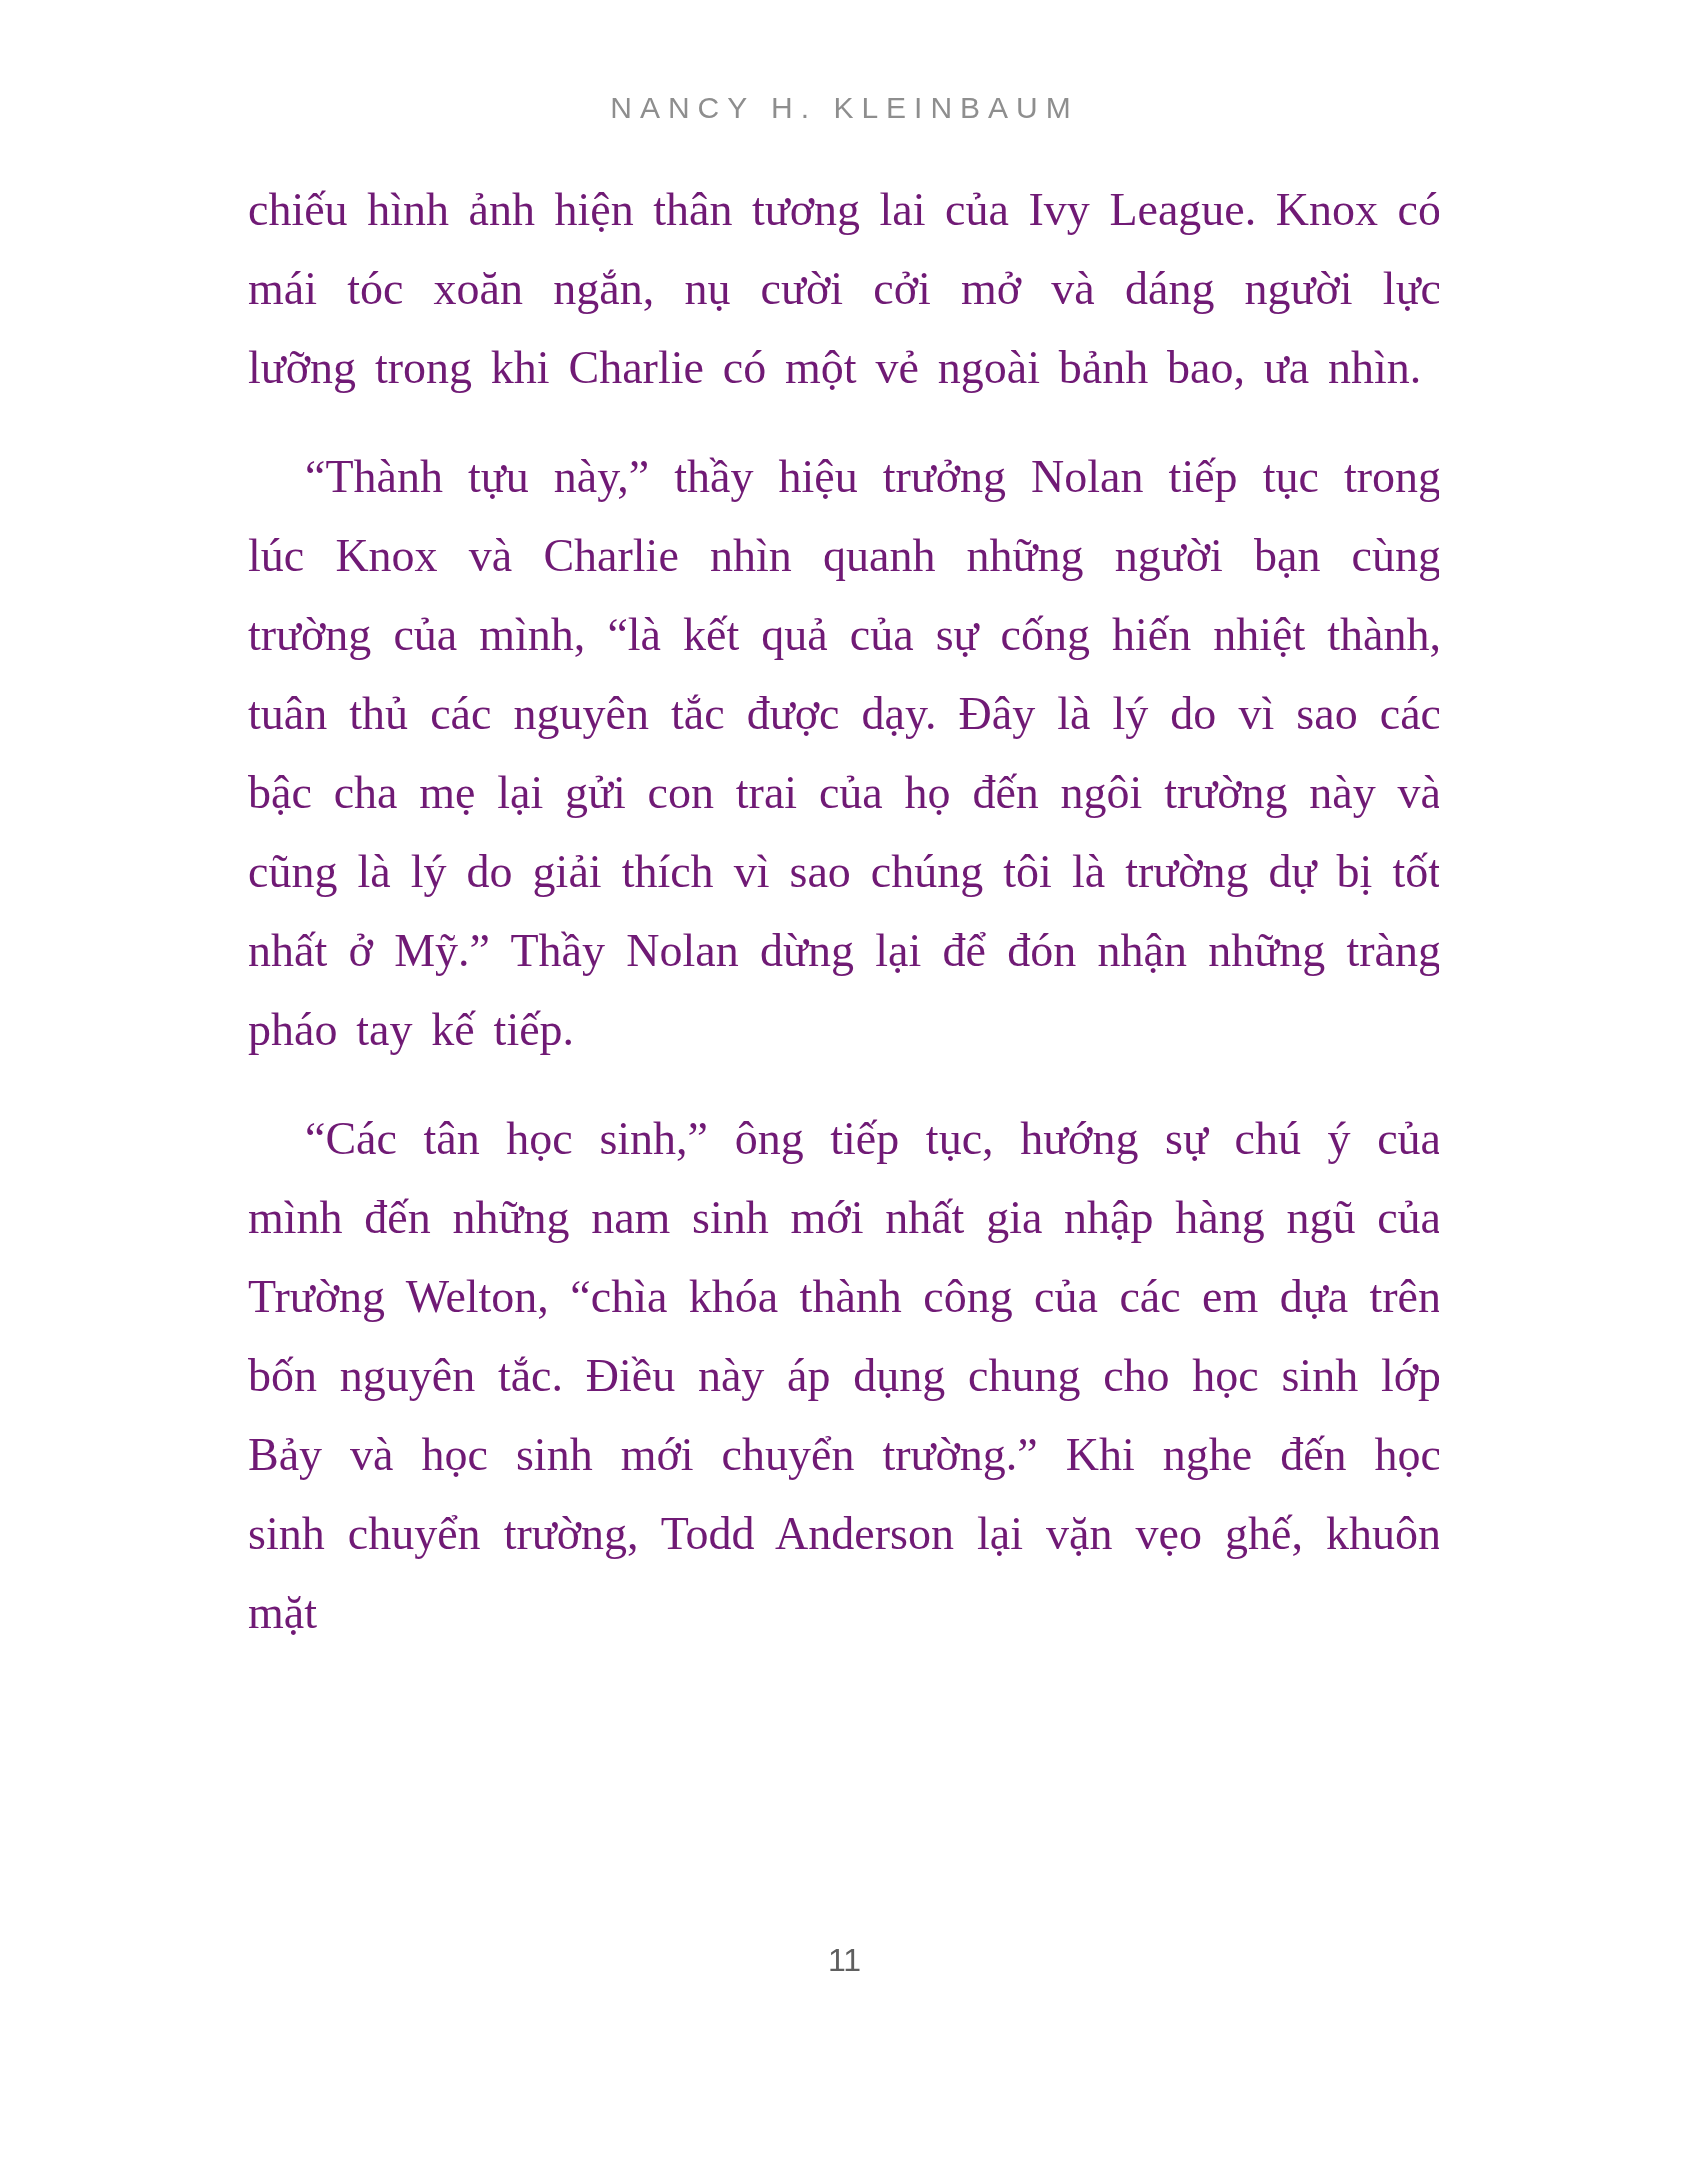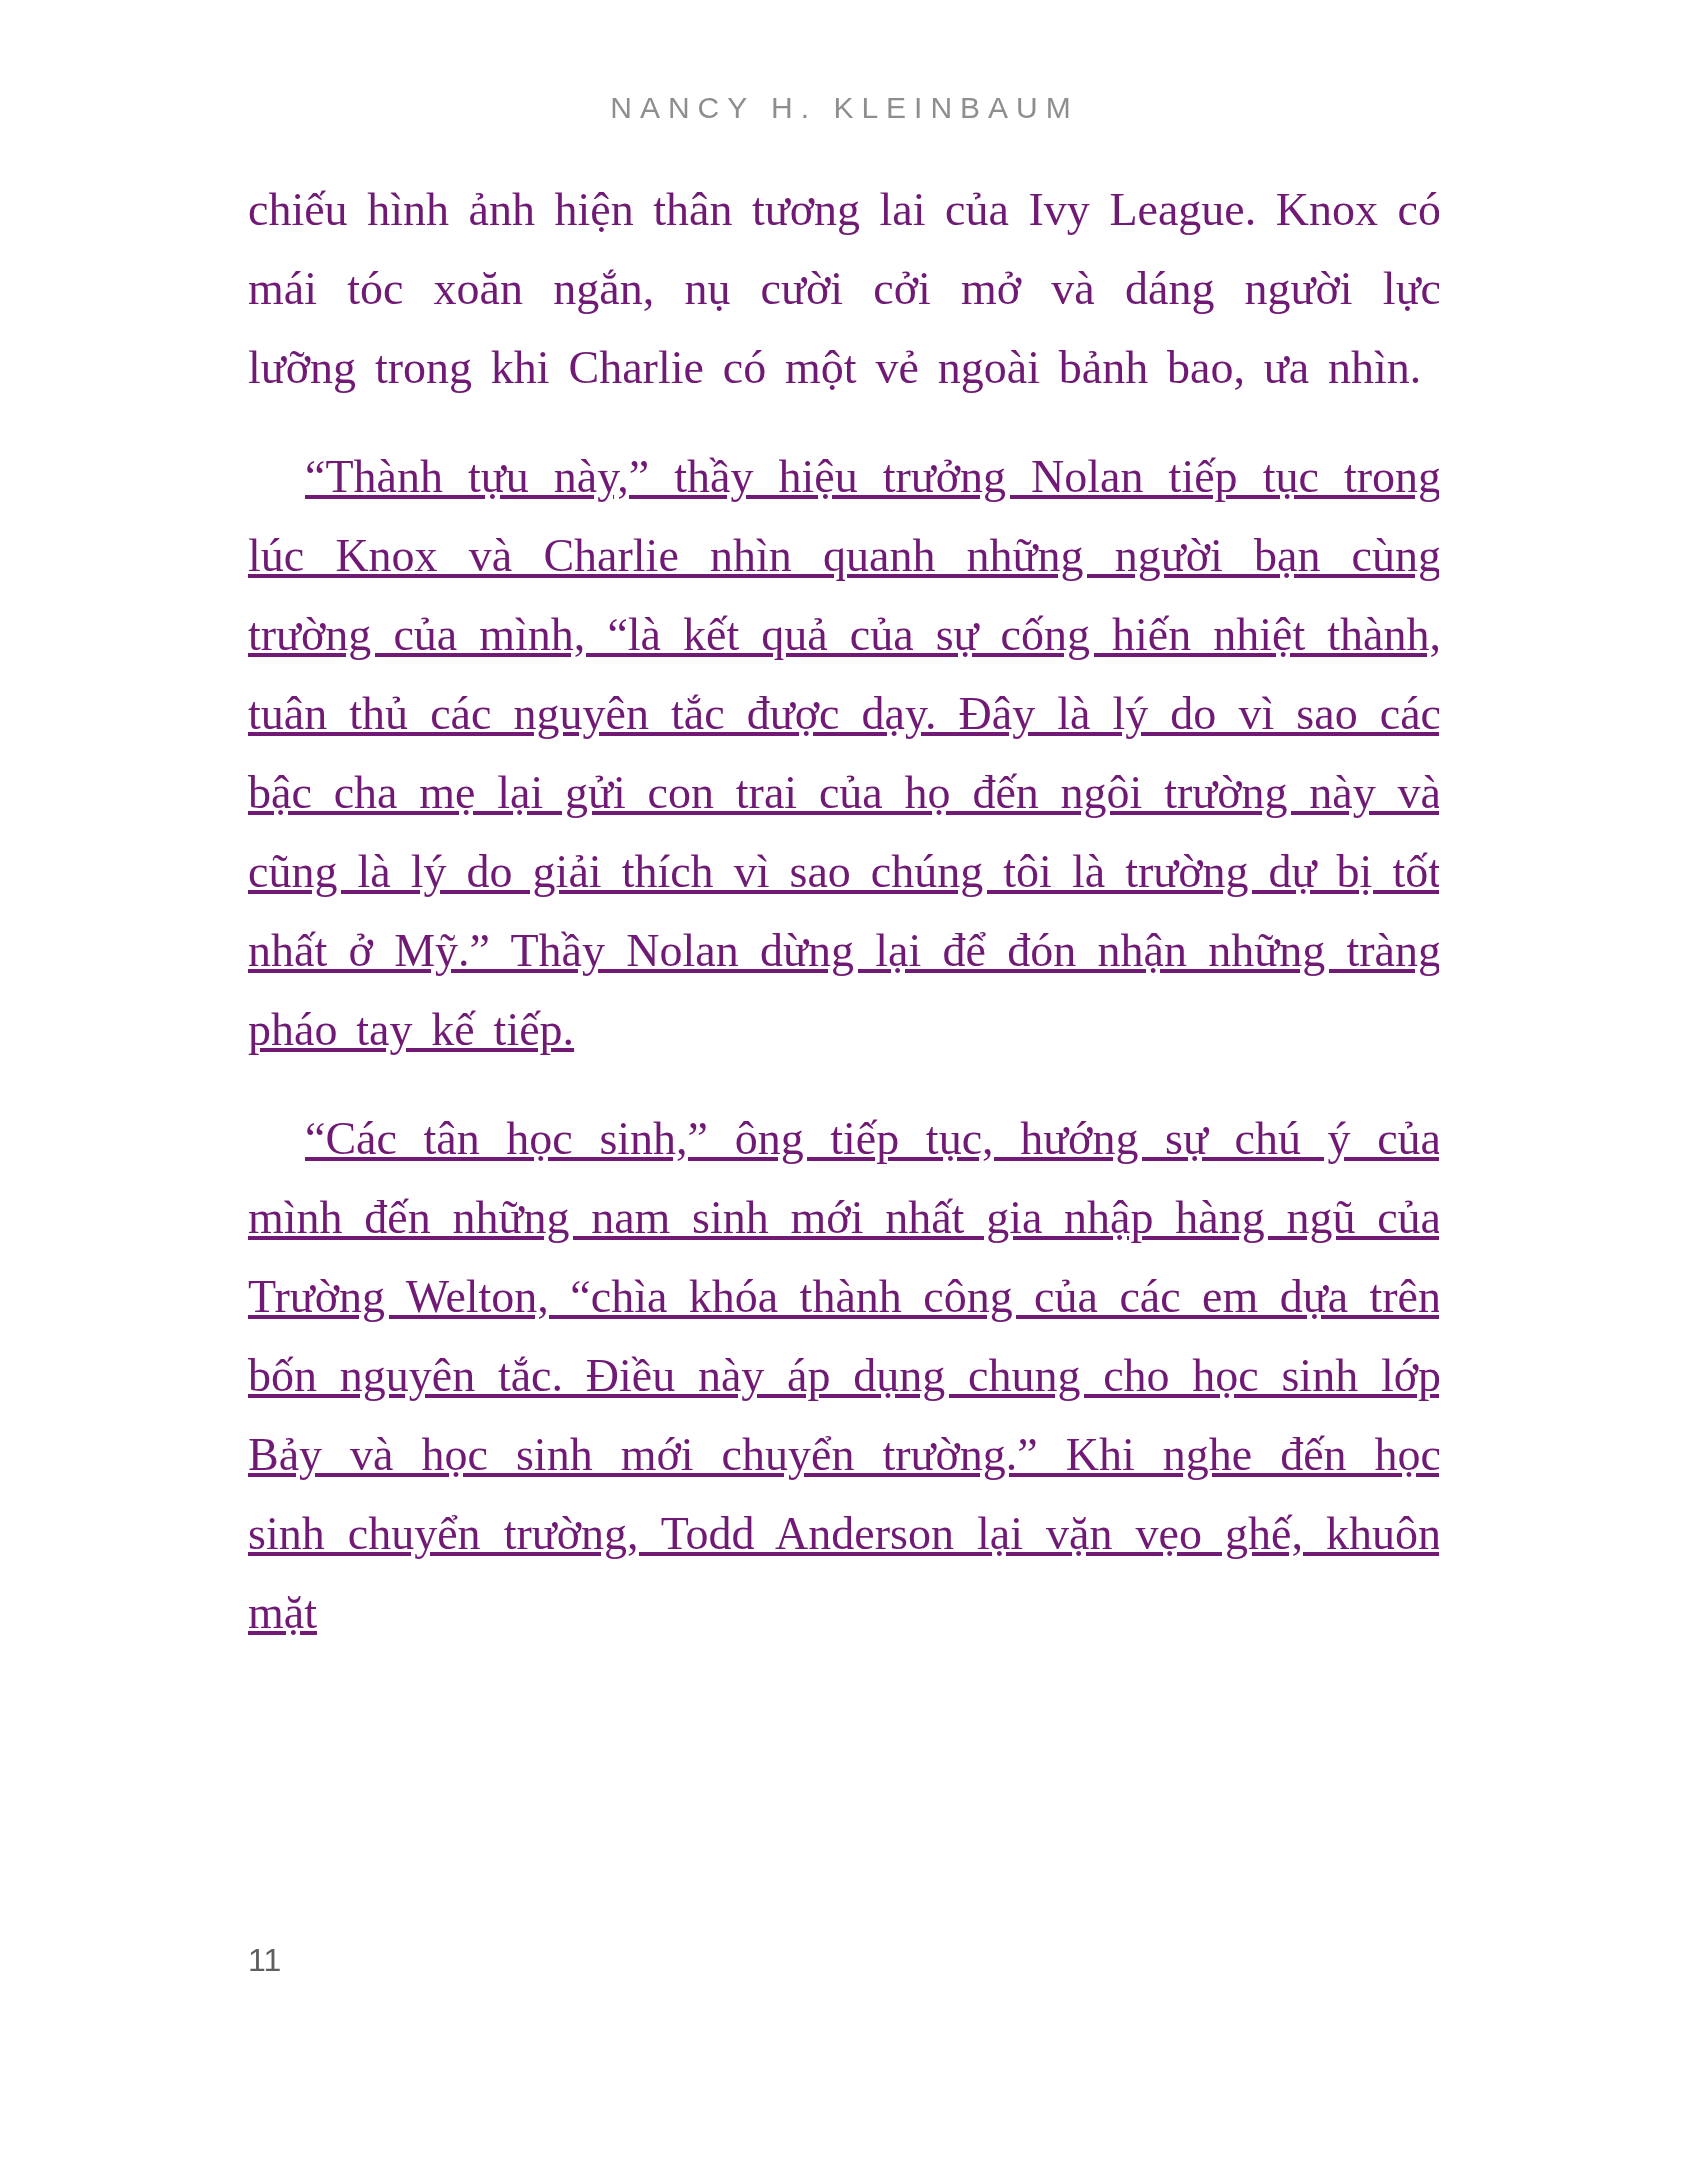--- a/index.html
+++ b/index.html
@@ -43,31 +43,31 @@
     word-spacing: 0.16em;
   }
   .para {
     margin: 0;
   }
   .para + .para {
     margin-top: 30px;
   }
   .para.indent {
     text-indent: 57px;
-    text-decoration: underline;
   }
   .para.continues {
     
     text-align-last: justify;
   }
   .page-footer {
     position: absolute;
     top: 1942px;
     left: 248px;
     width: 1193px;
+    text-align: center;
     font-family: "Liberation Sans", sans-serif;
     font-size: 32px;
     color: #5f5f5f;
   }
 </style>
 </head>
 <body>
 
 <div class="page">
 

